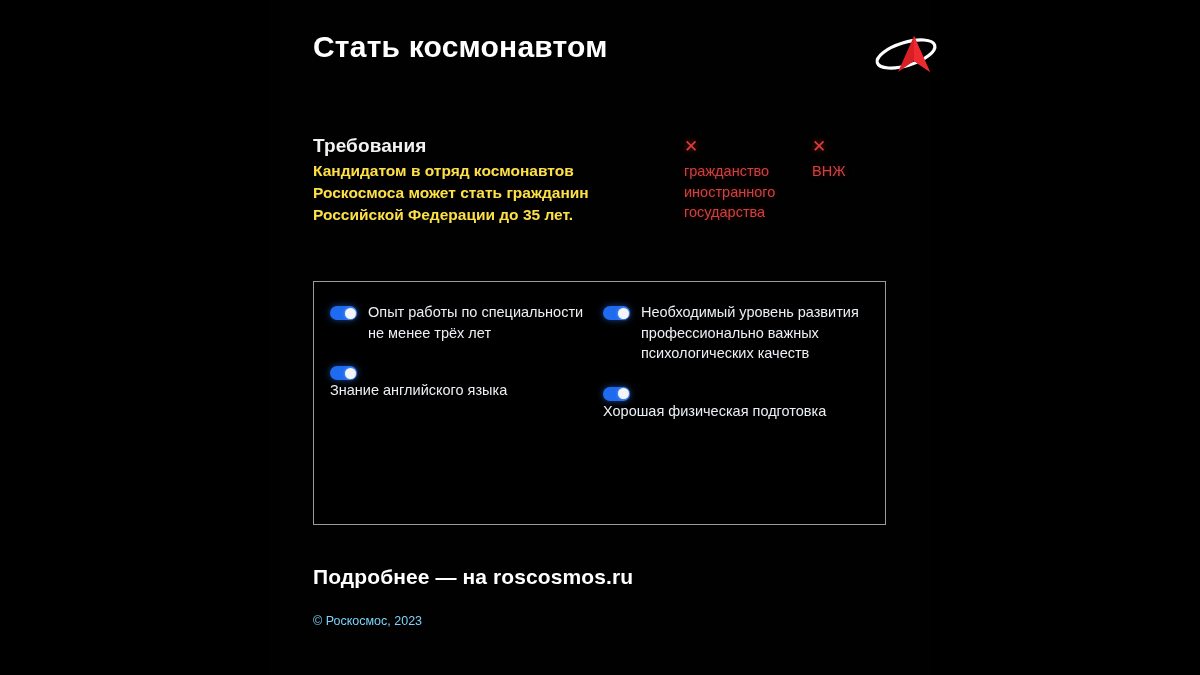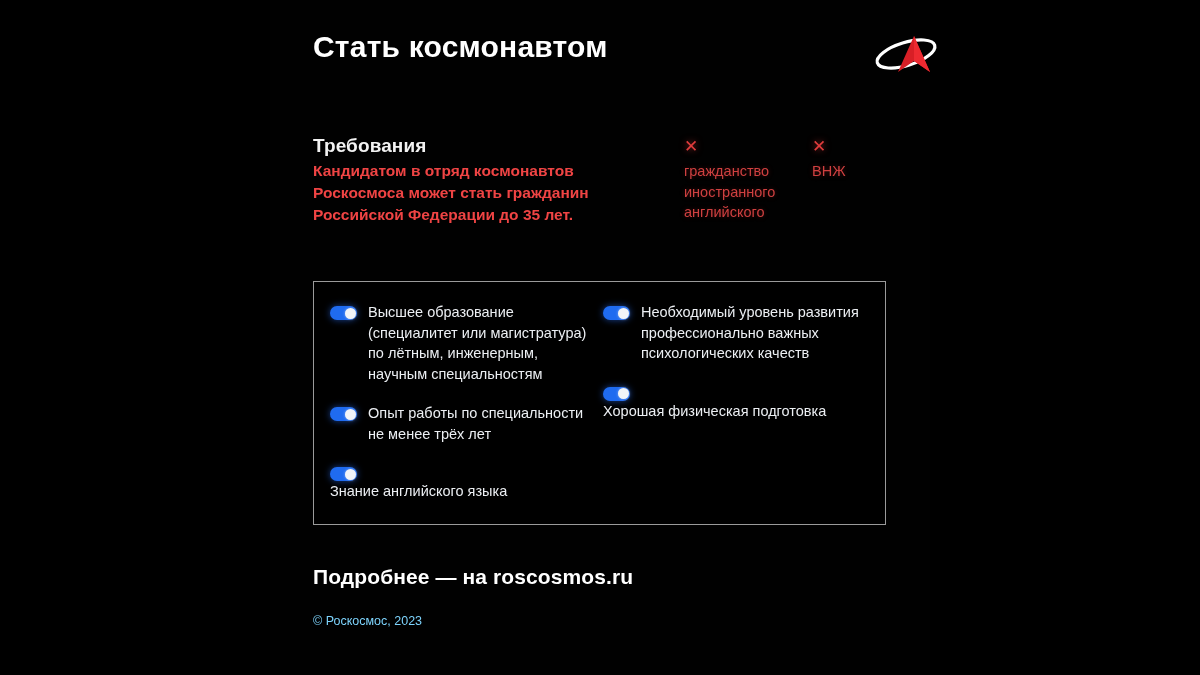--- a/index.html
+++ b/index.html
@@ -70,21 +70,21 @@
   
   .lead {
     position: absolute;
     left: 43px;
     top: 160px;
     width: 300px;
     margin: 0;
     font-size: 15.5px;
     line-height: 22px;
     font-weight: 700;
-    color: #ef4444;
+    color: #fde047;
   }
 
   
   .excluded {
     position: absolute;
     left: 414px;
     top: 138px;
     width: 240px;
     height: 110px;
   }
@@ -206,42 +206,36 @@
       </div>
     </div>
 
     <div class="req-heading">Требования</div>
 
     <p class="lead">Кандидатом в отряд космонавтов Роскосмоса может стать гражданин Российской Федерации до 35 лет.</p>
 
     <div class="excluded">
       <div class="excl-item i0">
         <span class="excl-x">✕</span>
-        <span class="excl-text">гражданство иностранного английского</span>
+        <span class="excl-text">гражданство иностранного государства</span>
       </div>
       <div class="excl-item i1">
         <span class="excl-x">✕</span>
         <span class="excl-text">ВНЖ</span>
       </div>
     </div>
 
     <div class="card">
       <div class="card-cols">
 
         <div class="col col-left">
           <div class="toggle-row">
             <span class="switch">
                 <span class="knob"></span>
               </span>
-            <span class="toggle-label">Высшее образование (специалитет или магистратура) по лётным, инженерным, научным специальностям</span>
-          </div>
-          <div class="toggle-row">
-            <span class="switch">
-                <span class="knob"></span>
-              </span>
             <span class="toggle-label">Опыт работы по специаль­ности не менее трёх лет</span>
           </div>
           <div class="toggle-row">
             <span class="switch">
                 <span class="knob"></span>
               </span>
             <span class="toggle-label">Знание английского языка</span>
           </div>
         </div>
 

